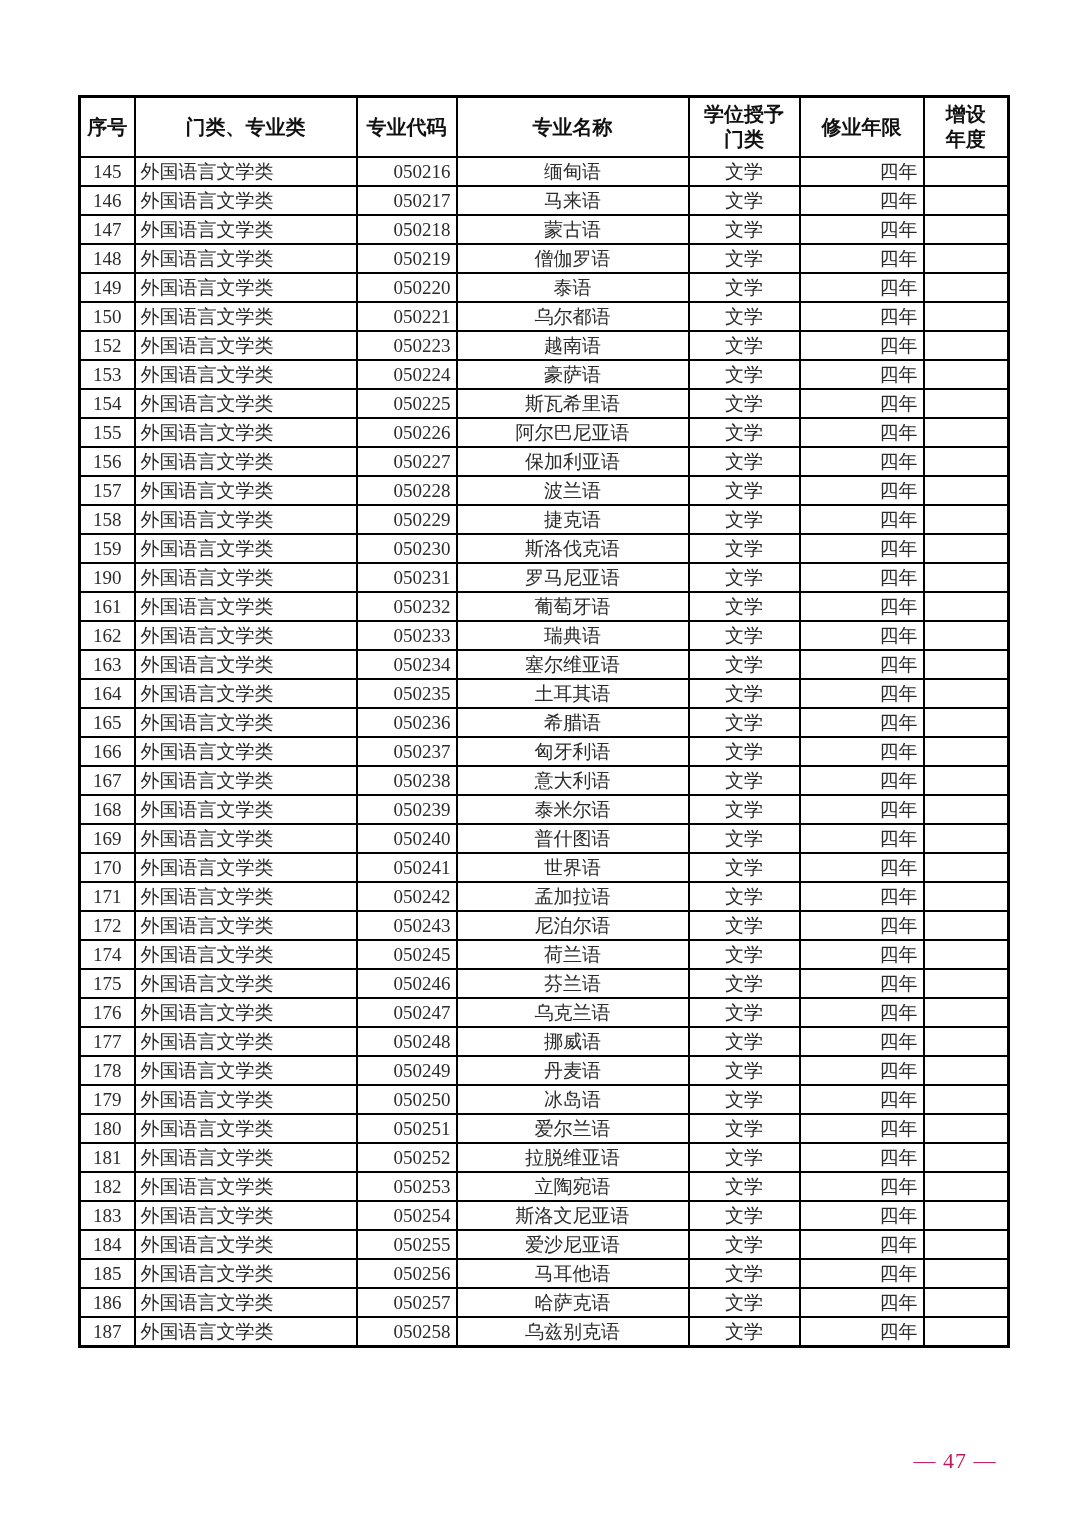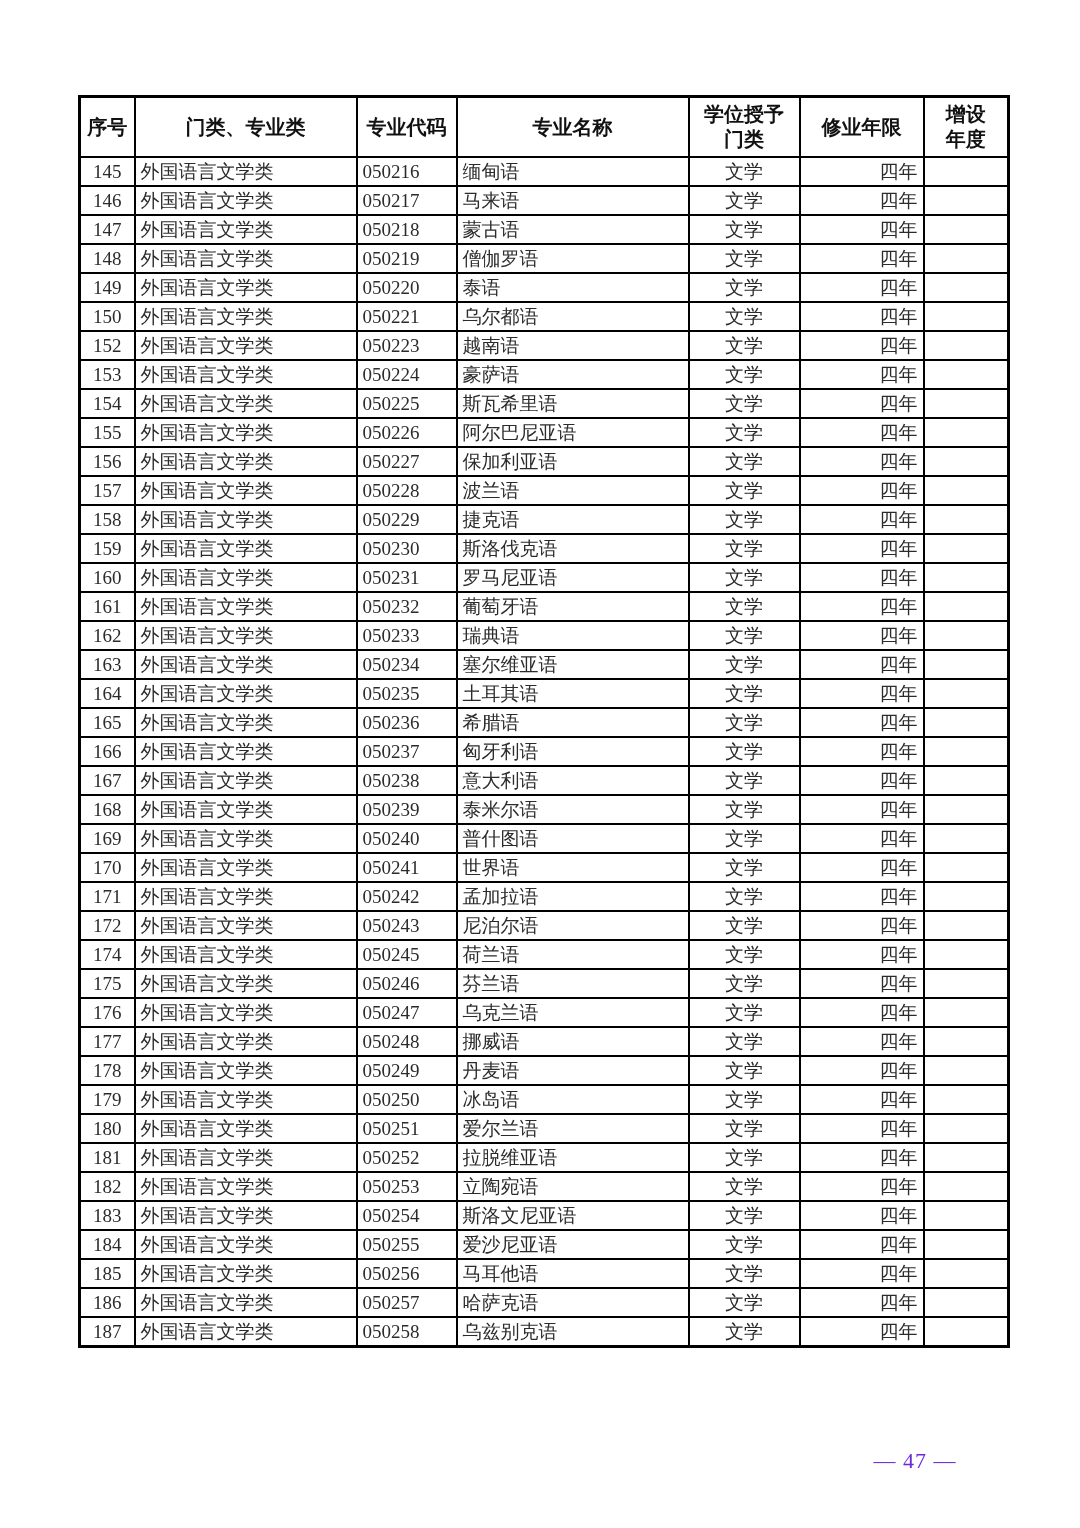--- a/index.html
+++ b/index.html
@@ -46,33 +46,33 @@
     font-size: 19px;
     color: #2b2b2b;
     height: 27px;
     line-height: 27px;
     white-space: nowrap;
     padding: 0 5px;
     vertical-align: middle;
   }
   td.col-index   { text-align: center; padding: 0 2px; }
   td.col-category{ text-align: left; border-radius: 11px; }
-  td.col-code    { text-align: left; }
-  td.col-name    { text-align: left; }
+  td.col-code    { text-align: right; }
+  td.col-name    { text-align: center; }
   td.col-degree  { text-align: center; }
   td.col-duration{ text-align: right; }
   td.col-year_added { text-align: center; }
   .page-number {
     position: absolute;
     top: 1448px;
-    left: 860px;
+    left: 900px;
     width: 110px;
     text-align: center;
     font-size: 22px;
-    color: #6d28d9;
+    color: #be185d;
     font-family: "Liberation Serif", "DejaVu Serif", serif;
     letter-spacing: 1px;
   }
 </style>
 </head>
 <body>
 
 <div class="sheet">
 
   <table class="catalog">
@@ -219,21 +219,21 @@
         <tr>
           <td class="col-index">159</td>
           <td class="col-category">外国语言文学类</td>
           <td class="col-code">050230</td>
           <td class="col-name">斯洛伐克语</td>
           <td class="col-degree">文学</td>
           <td class="col-duration">四年</td>
           <td class="col-year_added"></td>
         </tr>
         <tr>
-          <td class="col-index">160</td>
+          <td class="col-index">190</td>
           <td class="col-category">外国语言文学类</td>
           <td class="col-code">050231</td>
           <td class="col-name">罗马尼亚语</td>
           <td class="col-degree">文学</td>
           <td class="col-duration">四年</td>
           <td class="col-year_added"></td>
         </tr>
         <tr>
           <td class="col-index">161</td>
           <td class="col-category">外国语言文学类</td>

